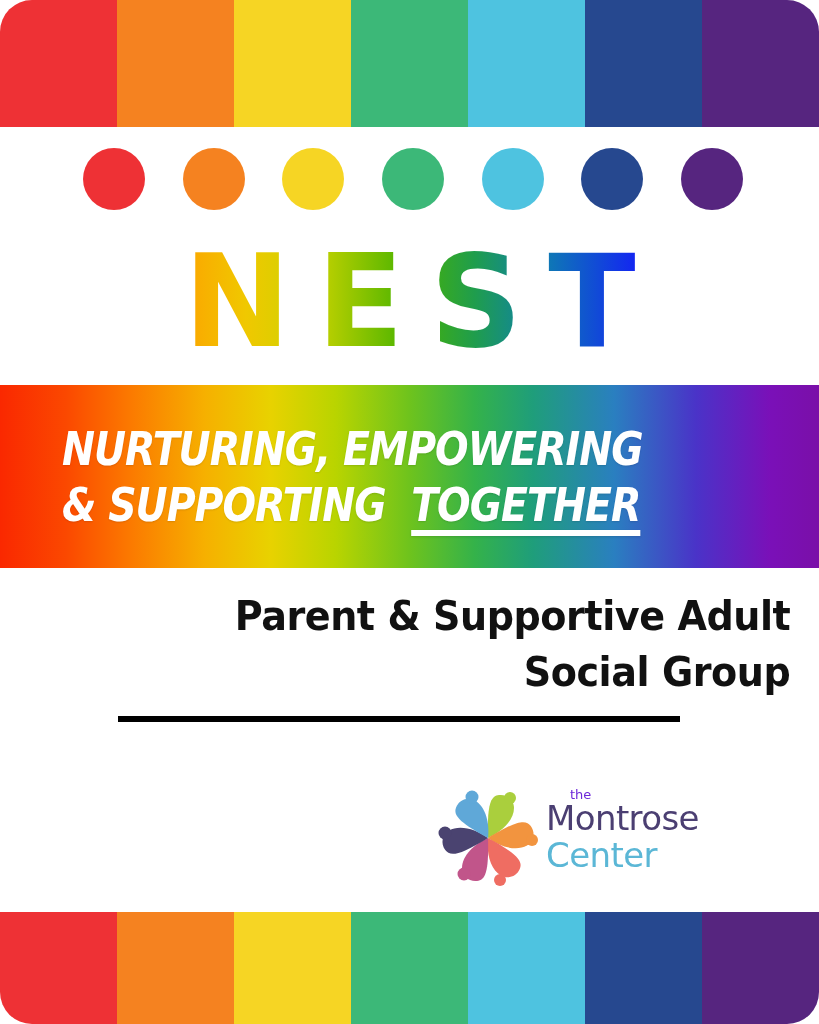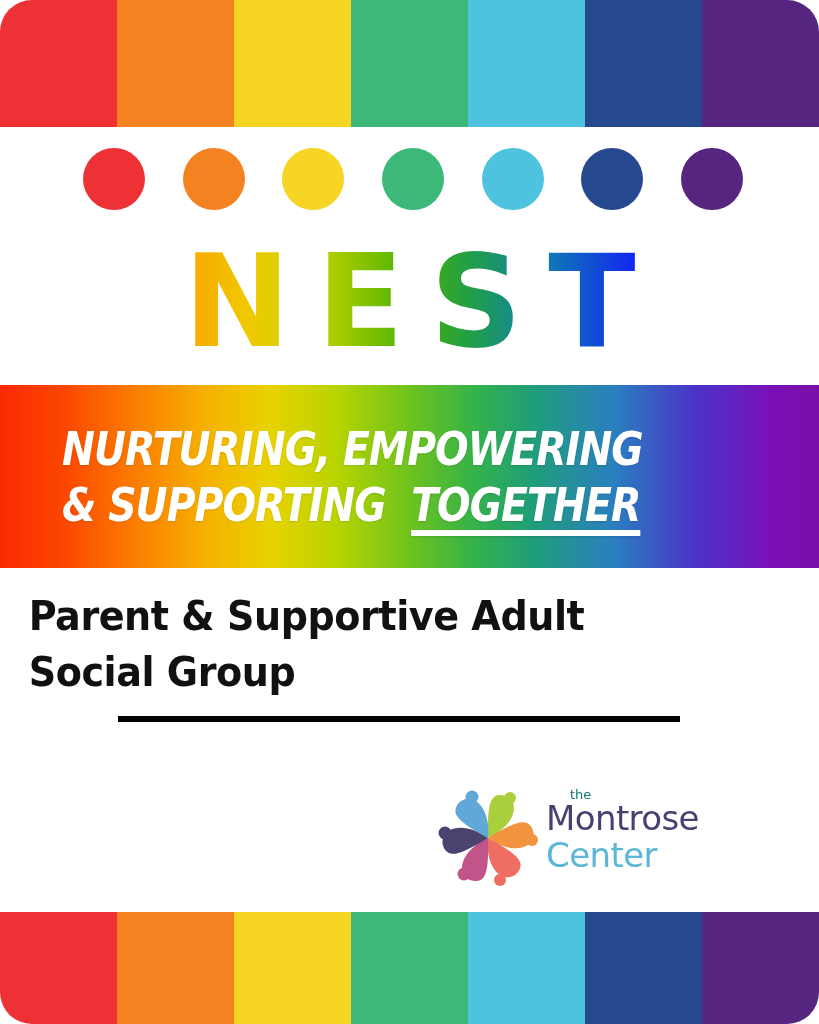--- a/index.html
+++ b/index.html
@@ -100,21 +100,21 @@
     text-decoration-thickness:6px;
     text-underline-offset:9px;
   }
 
   
   #subtitle-block {
     position:absolute;
     top:588px;
     left:0;
     width:819px;
-    text-align:left;
+    text-align:right;
   }
   .subtitle-line {
     color:#111111;
     font-family:"DejaVu Sans", sans-serif;
     font-weight:700;
     font-size:41px;
     line-height:56px;
     letter-spacing:-0.5px;
     transform:scaleX(0.93);
   }
@@ -158,21 +158,21 @@
 
   .mc-text {
     position:absolute;
     left:108px;
     top:-2px;
     width:170px;
   }
   .mc-the {
     font-family:"DejaVu Sans", sans-serif;
     font-size:13px;
-    color:#0f766e;
+    color:#6d28d9;
     line-height:14px;
     margin-left:24px;
   }
   .mc-montrose {
     font-family:"DejaVu Sans", sans-serif;
     font-size:34px;
     line-height:36px;
     color:#4b3f72;
     letter-spacing:-0.6px;
     margin-top:-2px;

